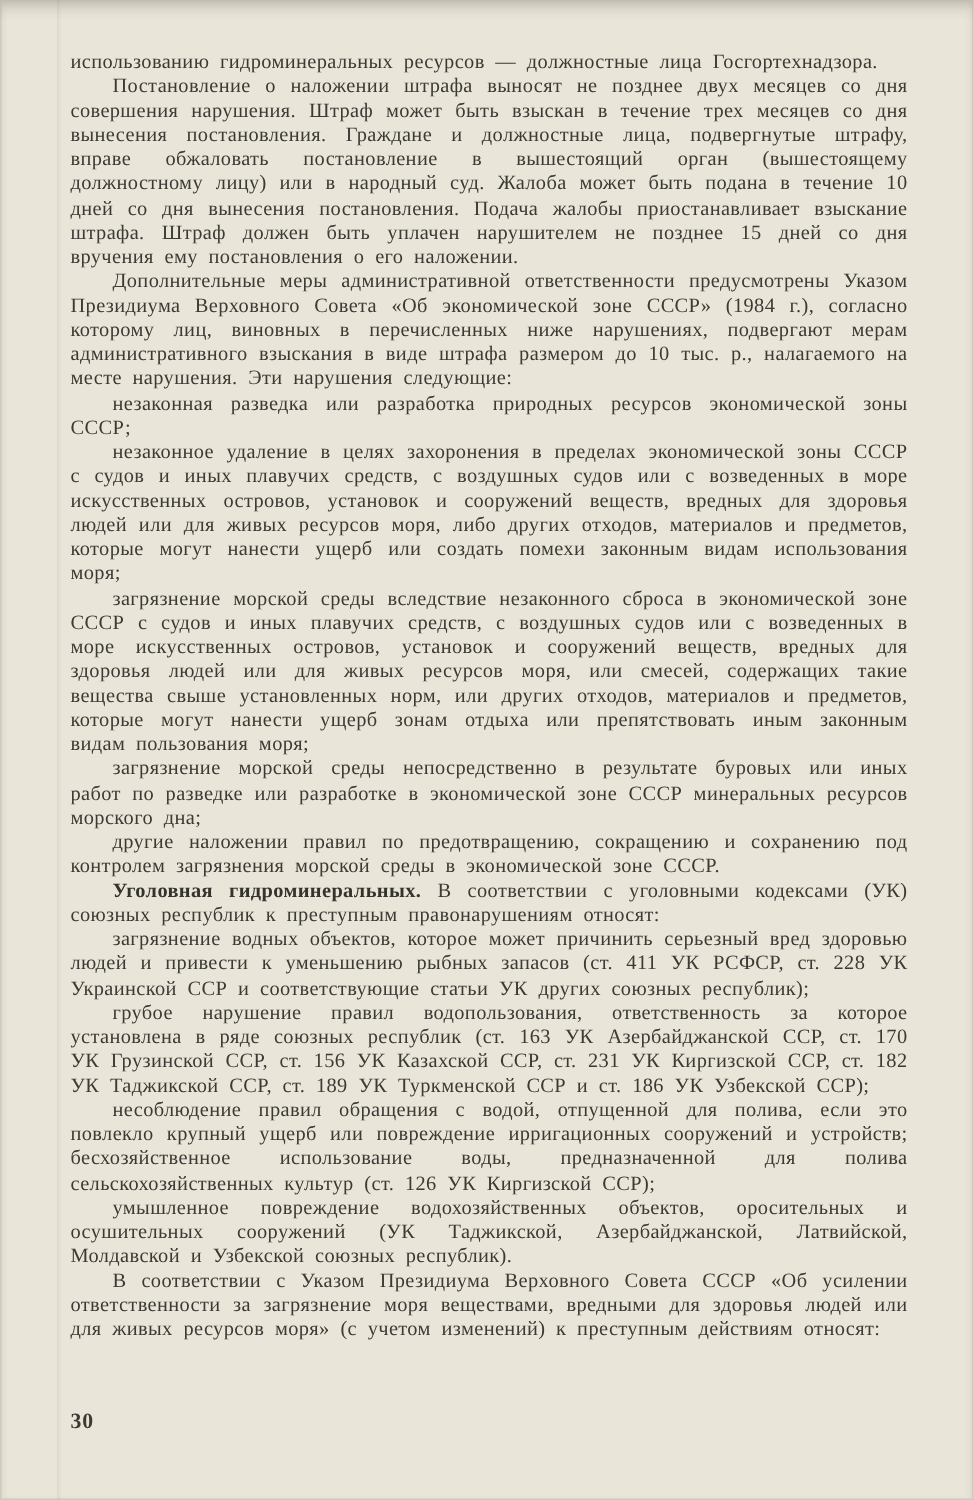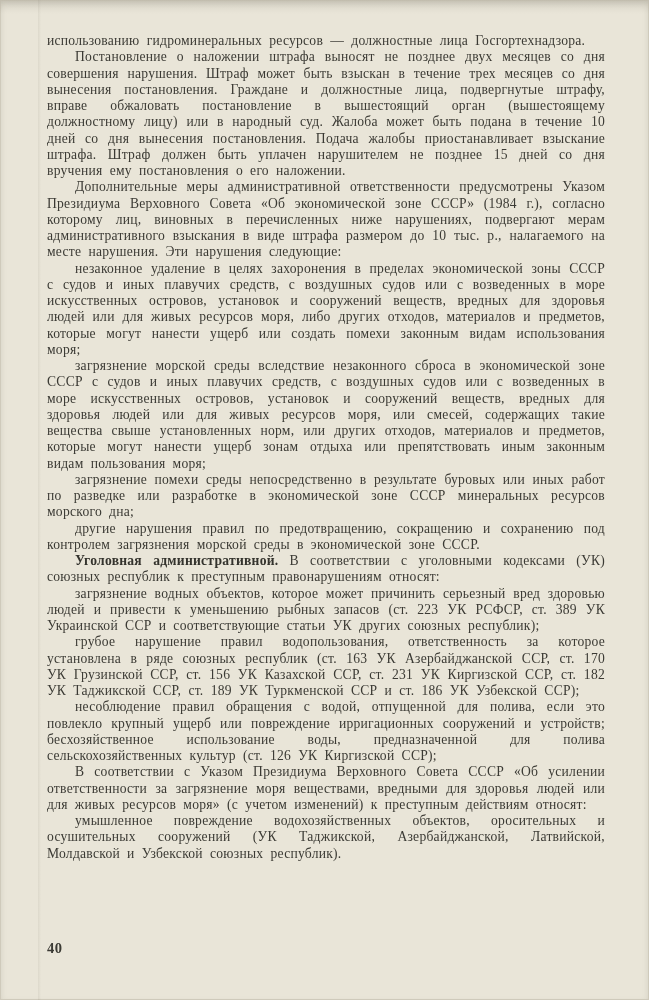--- a/index.html
+++ b/index.html
@@ -71,25 +71,26 @@
   }
 </style>
 </head>
 <body>
 
 <div class="scan">
   <div class="text-block">
       <p class="para">использованию гидроминеральных ресурсов — должностные лица Госгортехнадзора.</p>
       <p class="para indent">Постановление о наложении штрафа выносят не позднее двух месяцев со дня совершения нарушения. Штраф может быть взыскан в течение трех месяцев со дня вынесения постановления. Граждане и должностные лица, подвергнутые штрафу, вправе обжаловать постановление в вышестоящий орган (вышестоящему должностному лицу) или в народный суд. Жалоба может быть подана в течение 10 дней со дня вынесения постановления. Подача жалобы приостанавливает взыскание штрафа. Штраф должен быть уплачен нарушителем не позднее 15 дней со дня вручения ему постановления о его наложении.</p>
       <p class="para indent">Дополнительные меры административной ответственности предусмотрены Указом Президиума Верховного Совета «Об экономической зоне СССР» (1984 г.), согласно которому лиц, виновных в перечисленных ниже нарушениях, подвергают мерам административного взыскания в виде штрафа размером до 10 тыс. р., налагаемого на месте нарушения. Эти нарушения следующие:</p>
+      <p class="para indent">незаконная разведка или разработка природных ресурсов экономической зоны СССР;</p>
       <p class="para indent">незаконное удаление в целях захоронения в пределах экономической зоны СССР с судов и иных плавучих средств, с воздушных судов или с возведенных в море искусственных островов, установок и сооружений веществ, вредных для здоровья людей или для живых ресурсов моря, либо других отходов, материалов и предметов, которые могут нанести ущерб или создать помехи законным видам использования моря;</p>
       <p class="para indent">загрязнение морской среды вследствие незаконного сброса в экономической зоне СССР с судов и иных плавучих средств, с воздушных судов или с возведенных в море искусственных островов, установок и сооружений веществ, вредных для здоровья людей или для живых ресурсов моря, или смесей, содержащих такие вещества свыше установленных норм, или других отходов, материалов и предметов, которые могут нанести ущерб зонам отдыха или препятствовать иным законным видам пользования моря;</p>
-      <p class="para indent">загрязнение помехи среды непосредственно в результате буровых или иных работ по разведке или разработке в экономической зоне СССР минеральных ресурсов морского дна;</p>
-      <p class="para indent">другие нарушения правил по предотвращению, сокращению и сохранению под контролем загрязнения морской среды в экономической зоне СССР.</p>
-      <p class="para indent"><b>Уголовная административной.</b> В соответствии с уголовными кодексами (УК) союзных республик к преступным правонарушениям относят:</p>
-      <p class="para indent">загрязнение водных объектов, которое может причинить серьезный вред здоровью людей и привести к уменьшению рыбных запасов (ст. 223 УК РСФСР, ст. 389 УК Украинской ССР и соответствующие статьи УК других союзных республик);</p>
+      <p class="para indent">загрязнение морской среды непосредственно в результате буровых или иных работ по разведке или разработке в экономической зоне СССР минеральных ресурсов морского дна;</p>
+      <p class="para indent">другие наложении правил по предотвращению, сокращению и сохранению под контролем загрязнения морской среды в экономической зоне СССР.</p>
+      <p class="para indent"><b>Уголовная гидроминеральных.</b> В соответствии с уголовными кодексами (УК) союзных республик к преступным правонарушениям относят:</p>
+      <p class="para indent">загрязнение водных объектов, которое может причинить серьезный вред здоровью людей и привести к уменьшению рыбных запасов (ст. 411 УК РСФСР, ст. 228 УК Украинской ССР и соответствующие статьи УК других союзных республик);</p>
       <p class="para indent">грубое нарушение правил водопользования, ответственность за которое установлена в ряде союзных республик (ст. 163 УК Азербайджанской ССР, ст. 170 УК Грузинской ССР, ст. 156 УК Казахской ССР, ст. 231 УК Киргизской ССР, ст. 182 УК Таджикской ССР, ст. 189 УК Туркменской ССР и ст. 186 УК Узбекской ССР);</p>
       <p class="para indent">несоблюдение правил обращения с водой, отпущенной для полива, если это повлекло крупный ущерб или повреждение ирригационных сооружений и устройств; бесхозяйственное использование воды, предназначенной для полива сельскохозяйственных культур (ст. 126 УК Киргизской ССР);</p>
+      <p class="para indent">умышленное повреждение водохозяйственных объектов, оросительных и осушительных сооружений (УК Таджикской, Азербайджанской, Латвийской, Молдавской и Узбекской союзных республик).</p>
       <p class="para indent">В соответствии с Указом Президиума Верховного Совета СССР «Об усилении ответственности за загрязнение моря веществами, вредными для здоровья людей или для живых ресурсов моря» (с учетом изменений) к преступным действиям относят:</p>
-      <p class="para indent">умышленное повреждение водохозяйственных объектов, оросительных и осушительных сооружений (УК Таджикской, Азербайджанской, Латвийской, Молдавской и Узбекской союзных республик).</p>
     </div>
-  <div class="page-number">40</div>
+  <div class="page-number">30</div>
 </div>
 
 </body></html>

